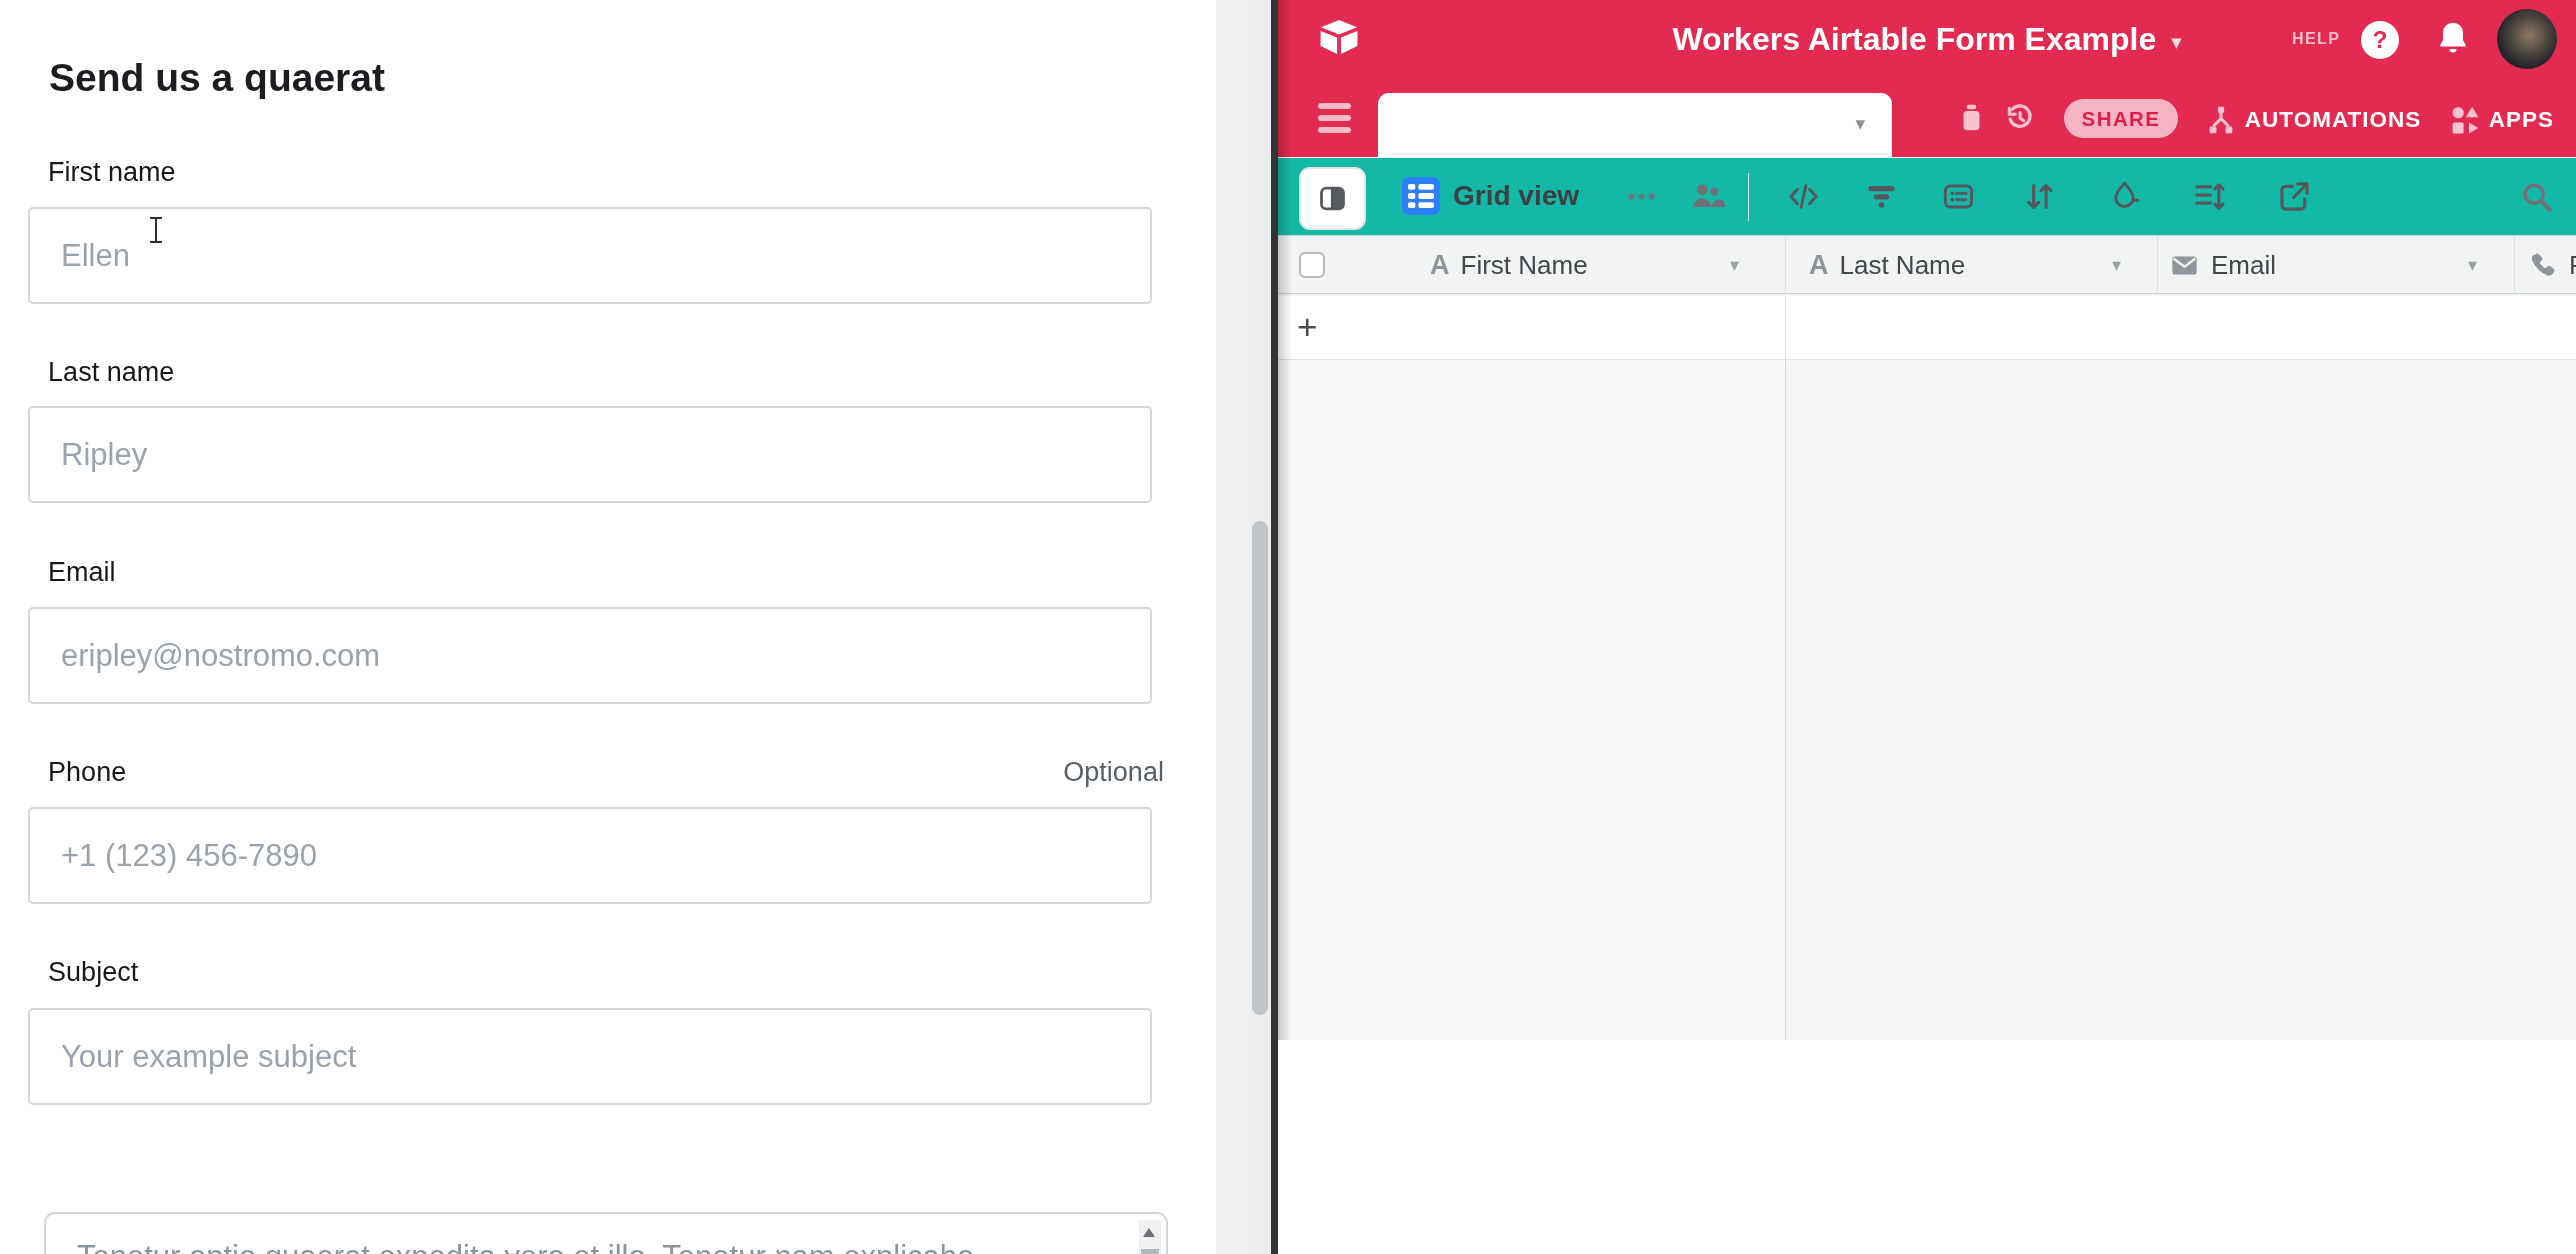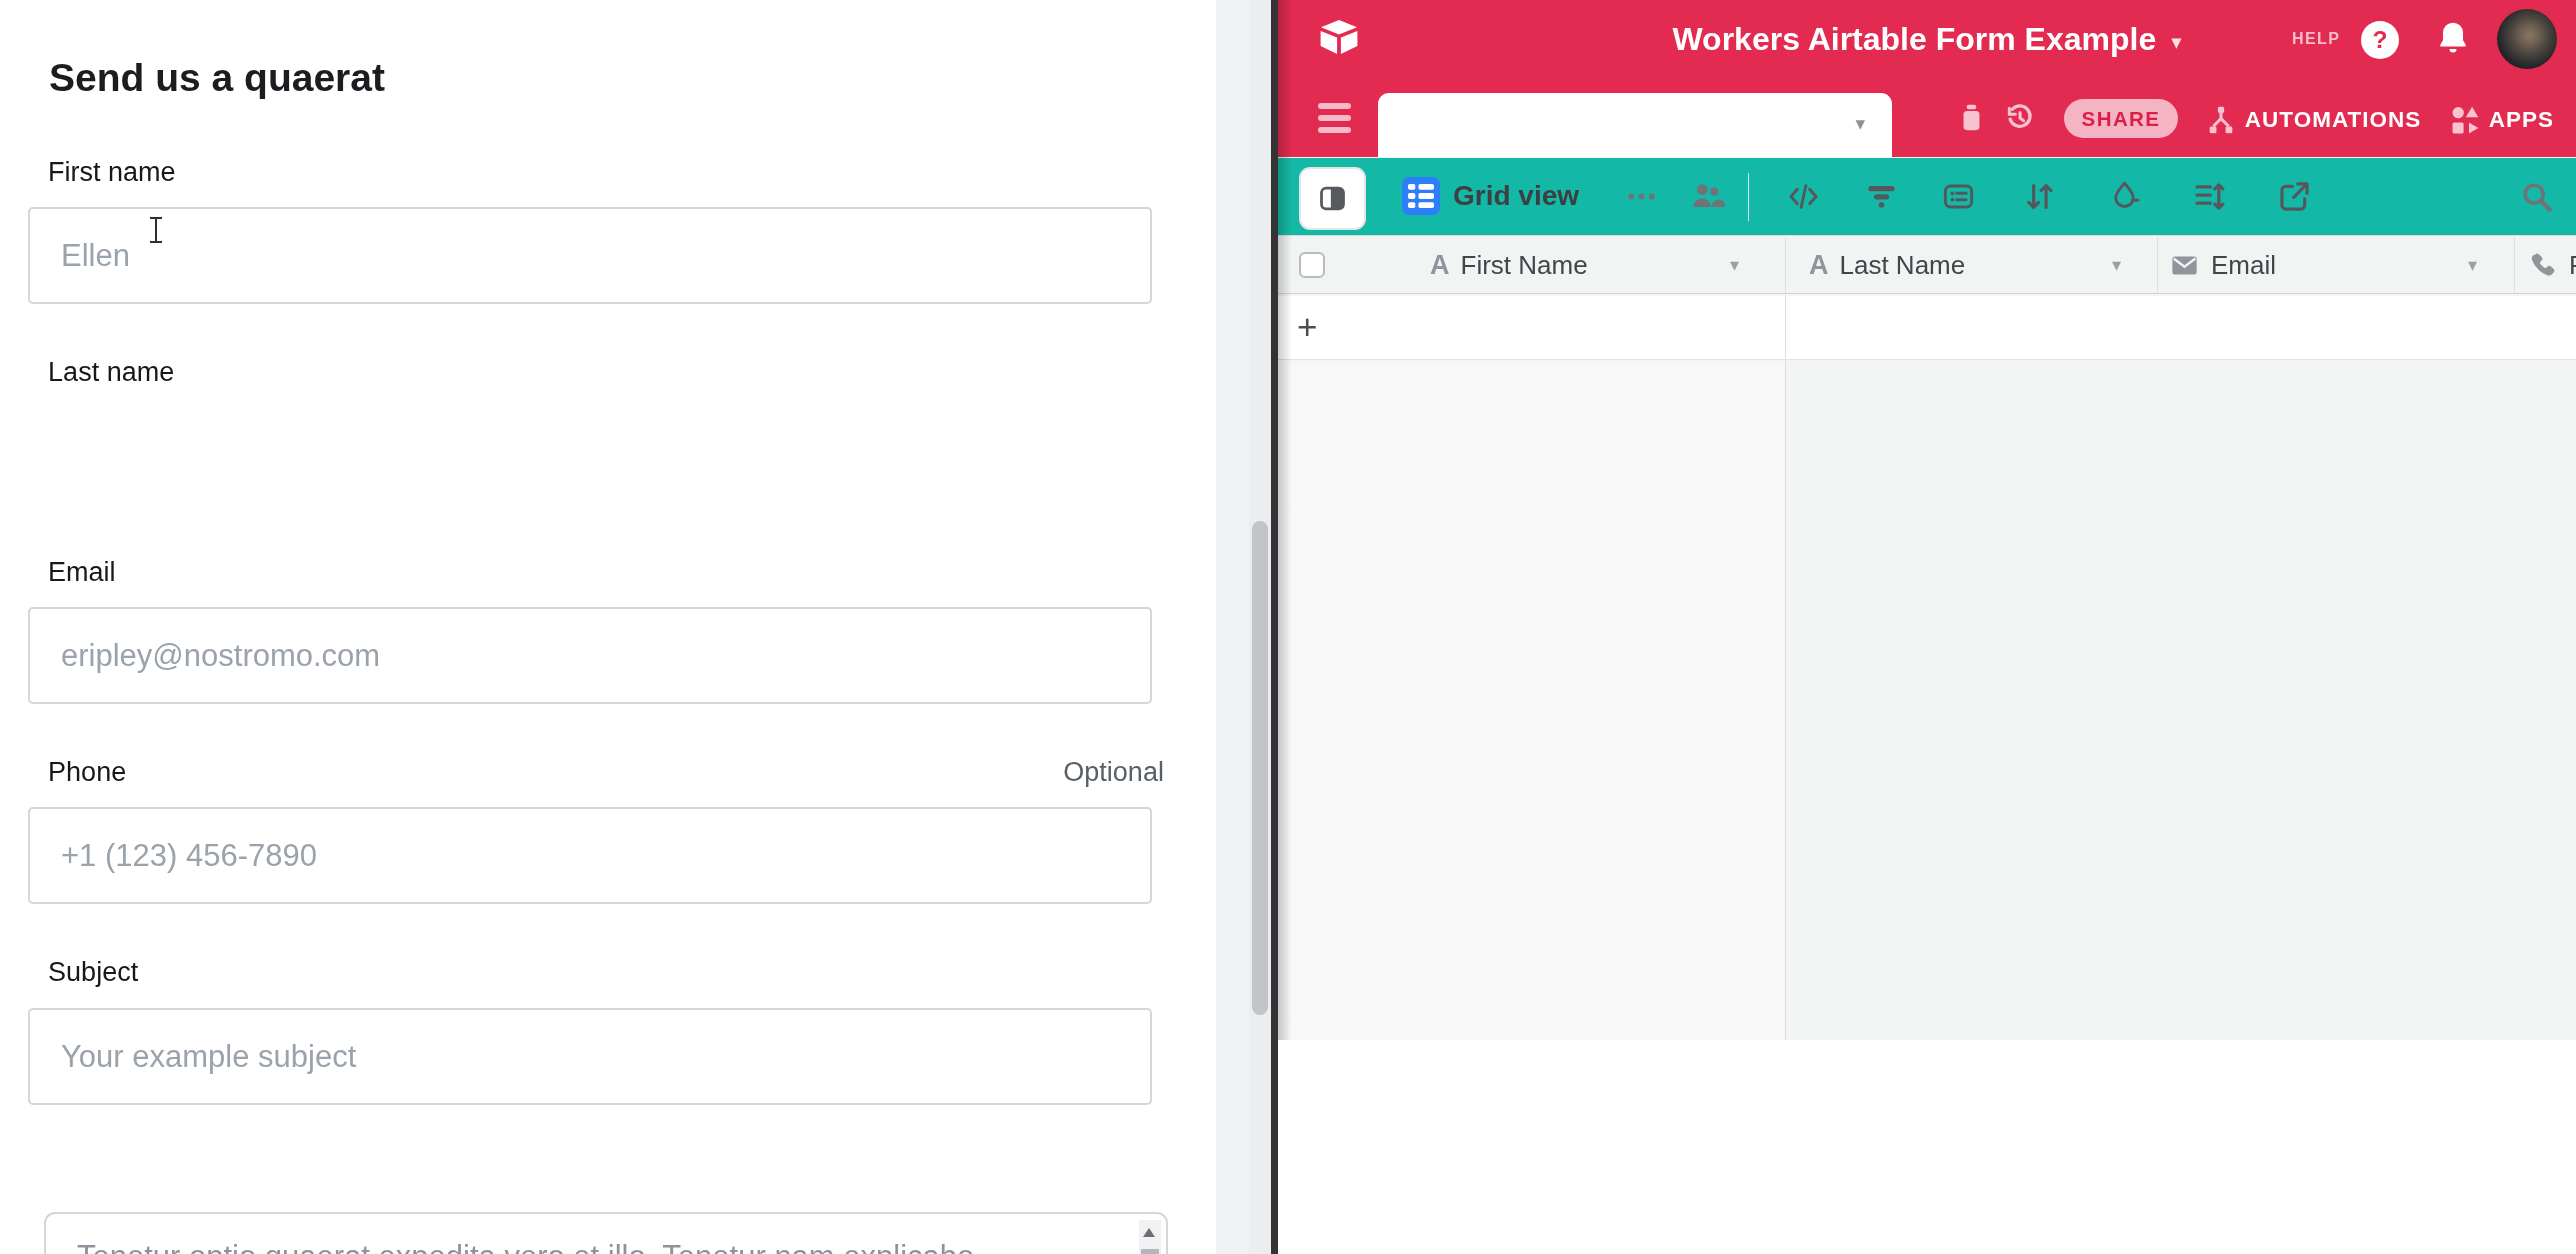--- a/index.html
+++ b/index.html
@@ -108,20 +108,21 @@
 
     <div class="frow f0">
       <span class="flabel">First name</span>
     </div>
     <input class="finput i0" type="text" placeholder="Ellen" style="">
     <div class="ibeam"></div>
 
     <div class="frow f1">
       <span class="flabel">Last name</span>
     </div>
+    <input class="finput i1" type="text" placeholder="Ripley" style="">
 
     <div class="frow f2">
       <span class="flabel">Email</span>
     </div>
     <input class="finput i2" type="email" placeholder="eripley@nostromo.com" style="">
 
     <div class="frow f3">
       <span class="flabel">Phone</span>
       <span class="fnote">Optional</span>
     </div>

